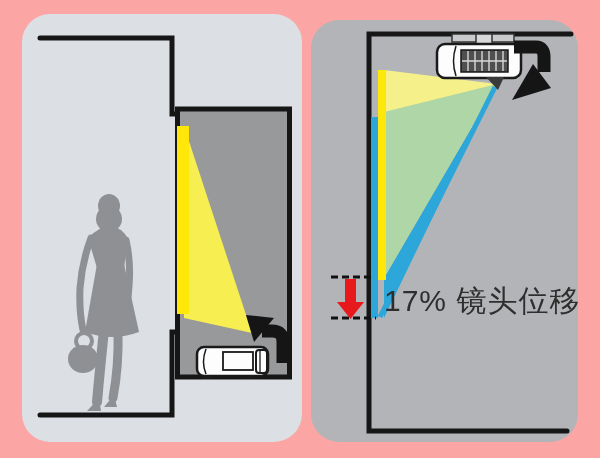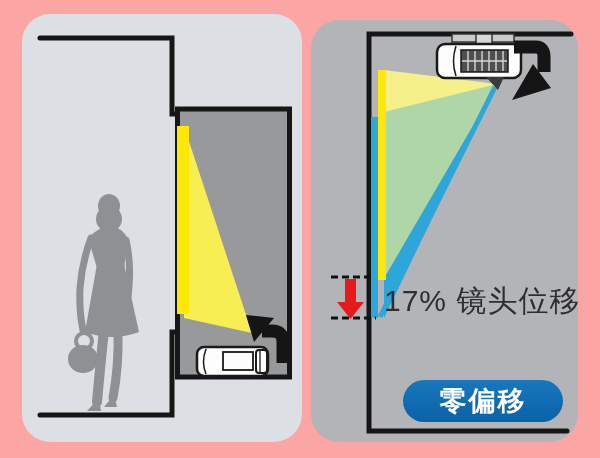--- a/index.html
+++ b/index.html
@@ -115,17 +115,14 @@
         <g fill="#e8191d">
           <rect x="345" y="279" width="11" height="26"></rect>
           <polygon points="337,302 364,302 350.5,319"></polygon>
         </g>
       </g>
     </g>
   </svg>
 
   <div class="shift-label">17% 镜头位移</div>
 
-  <div class="badge">
-    <span>零偏移</span>
-  </div>
 
 </div>
 
 </body></html>

